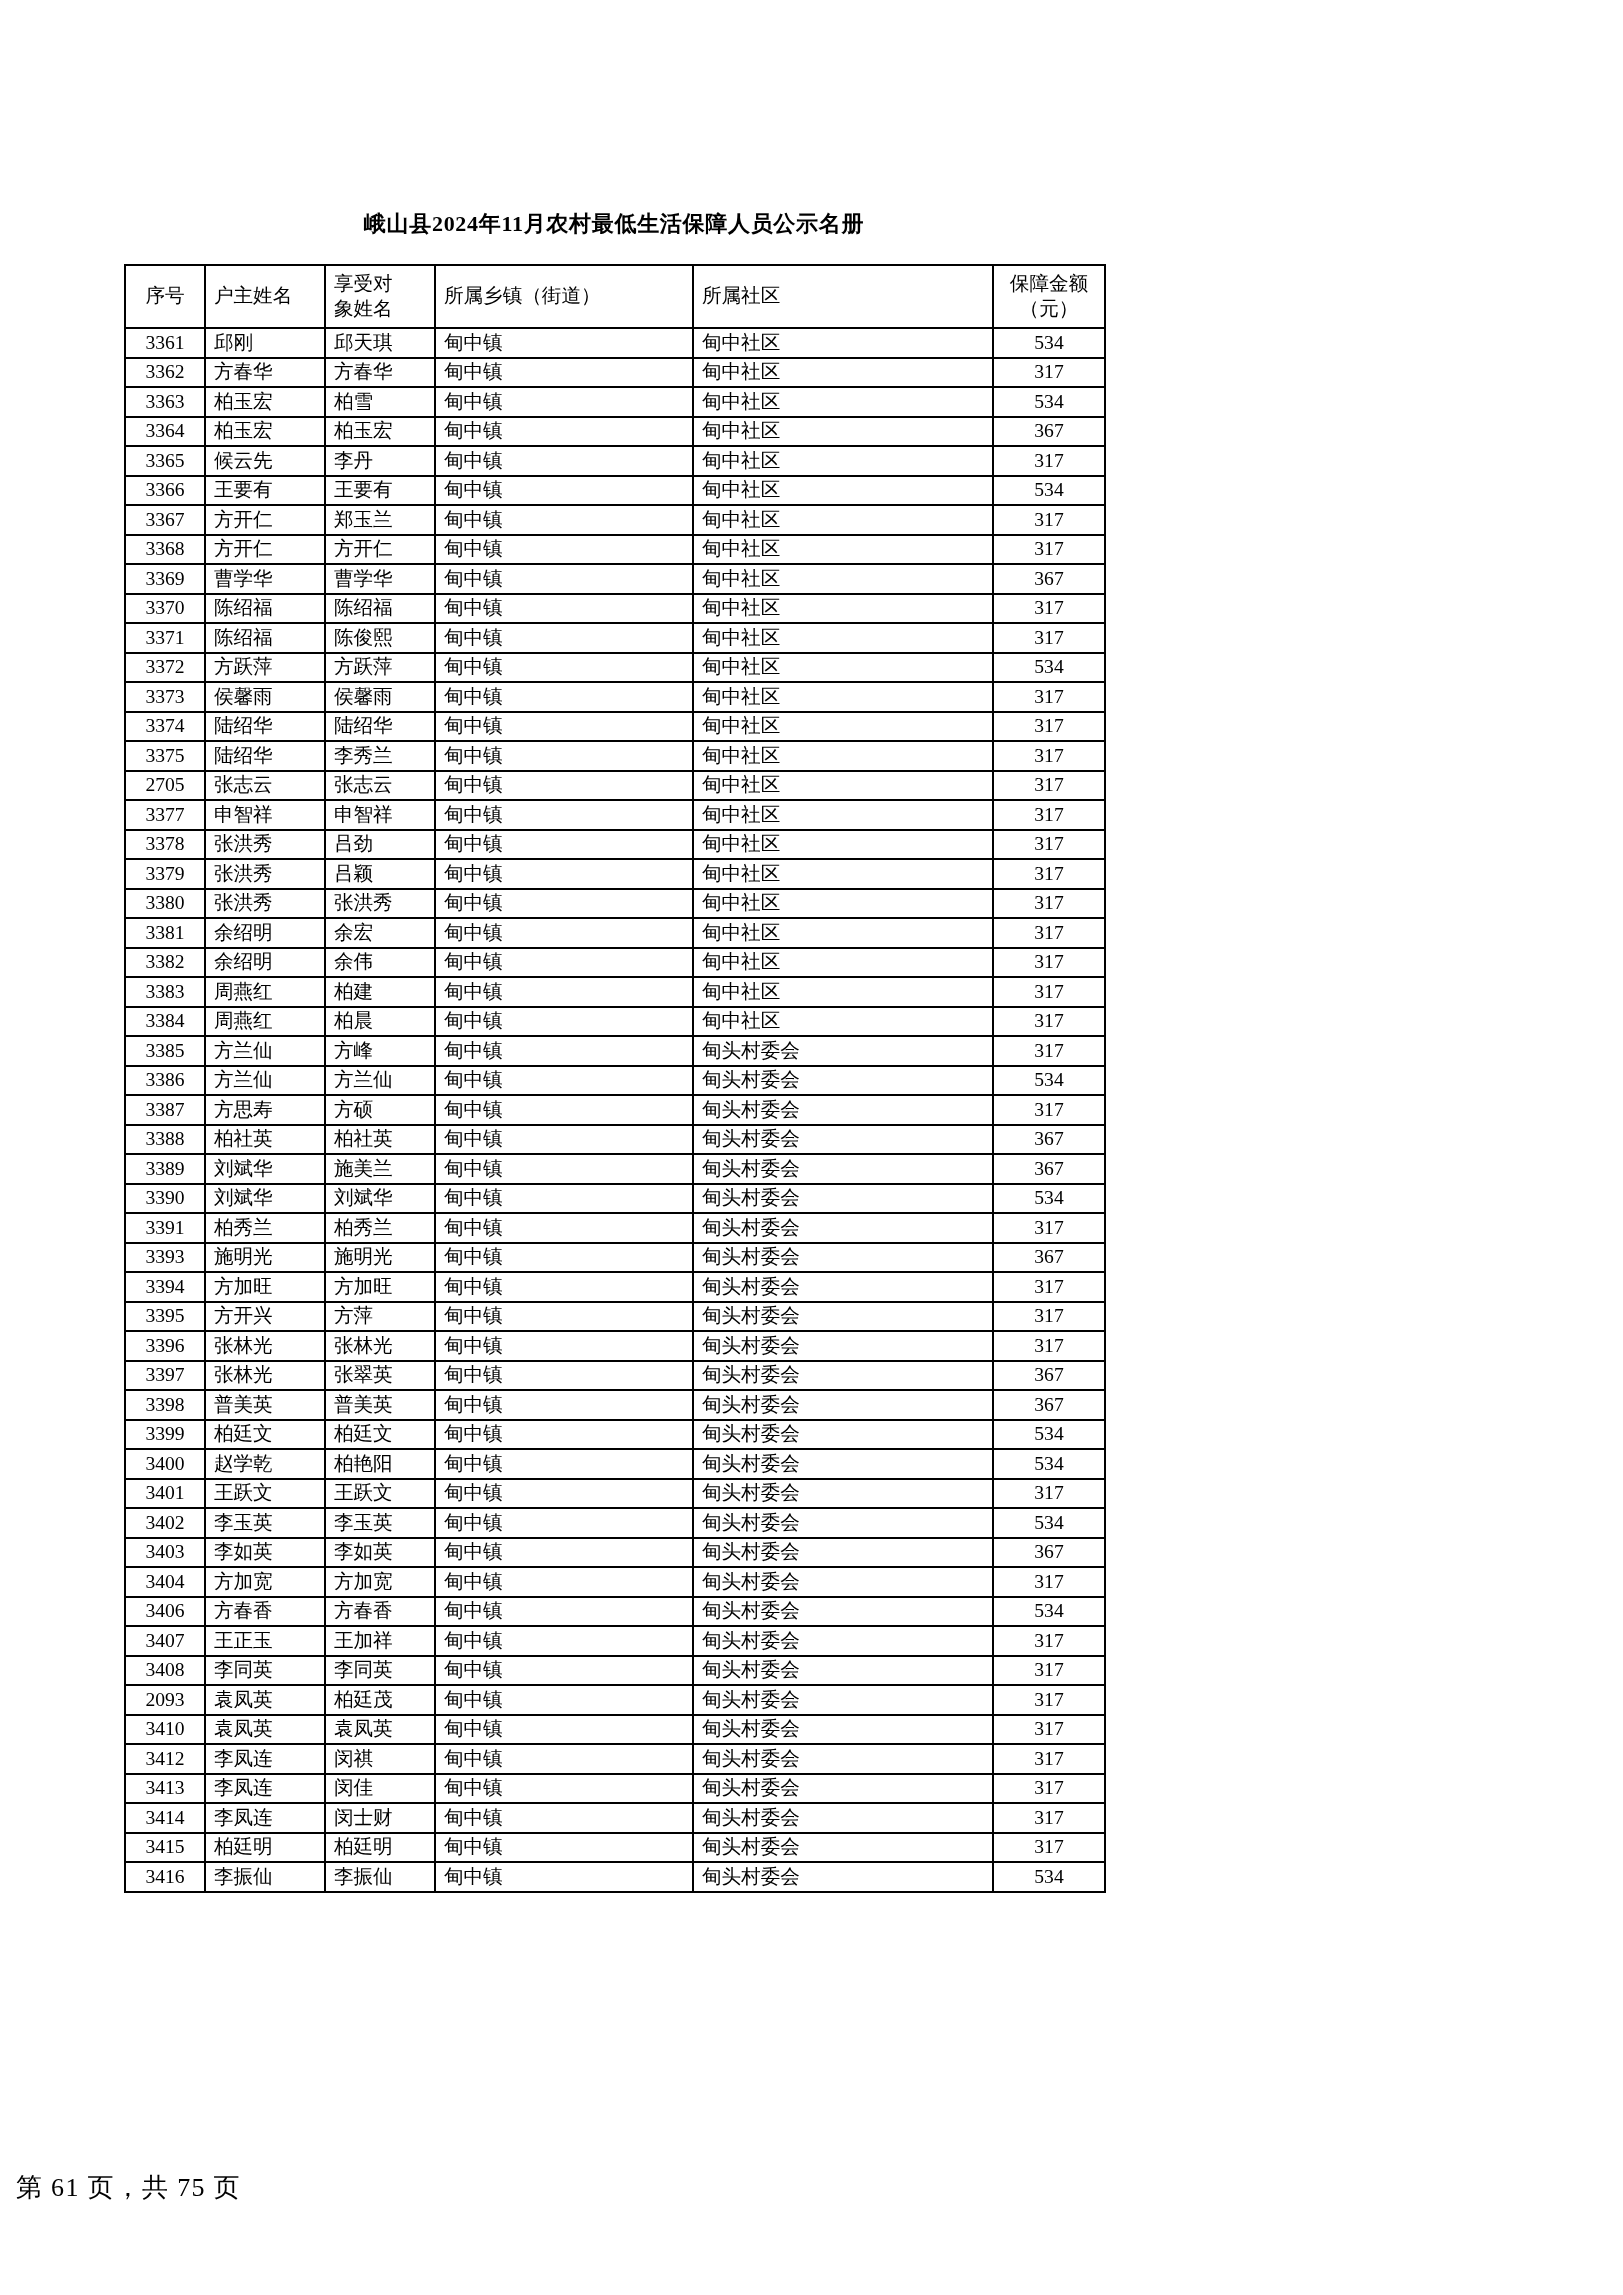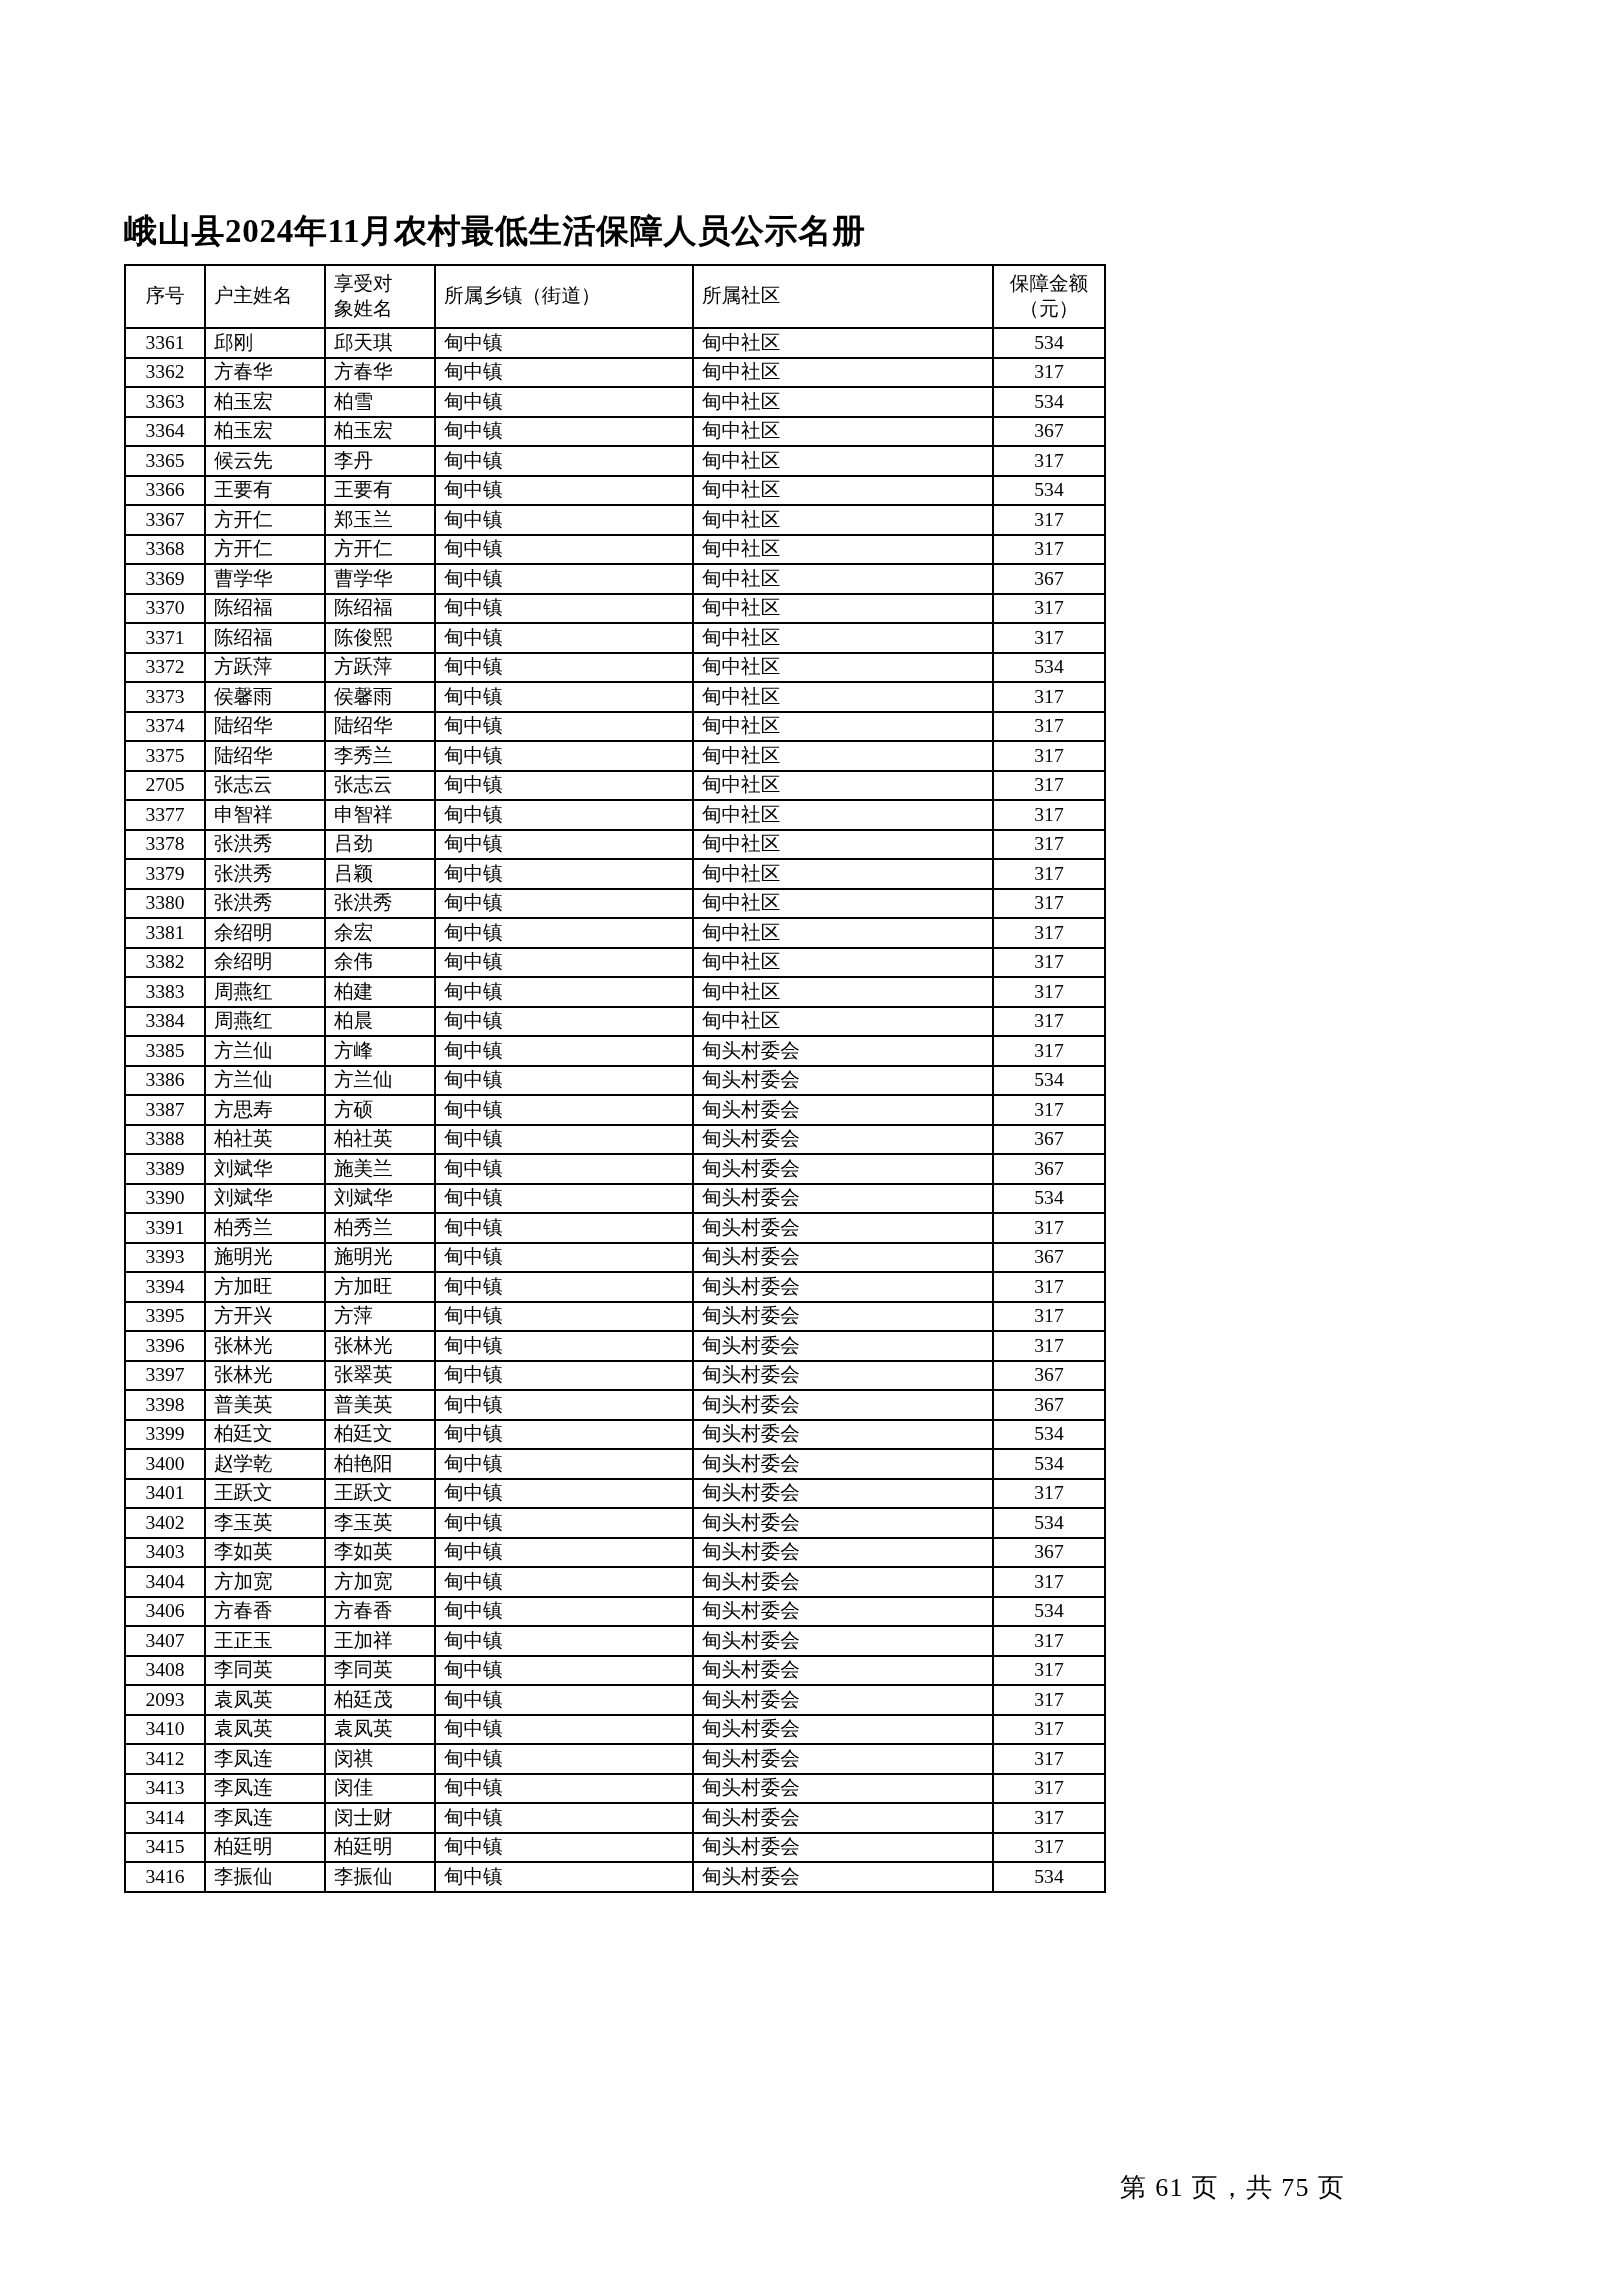--- a/index.html
+++ b/index.html
@@ -10,21 +10,22 @@
     height:2295px;
     background:#ffffff;
     color:#000000;
     font-family:"Liberation Serif","DejaVu Serif",serif;
   }
   .doc-title {
     position:absolute;
     top:209px;
     left:124px;
     width:980px;
-    font-size:33px;
+    text-align:center;
+    font-size:22px;
     font-weight:700;
     white-space:nowrap;
     letter-spacing:0.7px;
   }
   table.roster {
     position:absolute;
     top:264px;
     left:124px;
     width:980px;
     border-collapse:collapse;
@@ -46,23 +47,23 @@
   .roster tbody td {
     height:29.5px;
     line-height:1;
     white-space:nowrap;
   }
   .al { text-align:left; padding-left:7.9px; }
   .ac { text-align:center; }
   .page-footer {
     position:absolute;
     top:2170px;
-    left:0;
+    left:16px;
     width:1345px;
-    text-align:right;
+    text-align:left;
     font-size:26px;
     letter-spacing:1.3px;
   }
 </style>
 </head>
 <body>
 
 <div class="page">
 
   <div class="doc-title">峨山县2024年11月农村最低生活保障人员公示名册</div>

